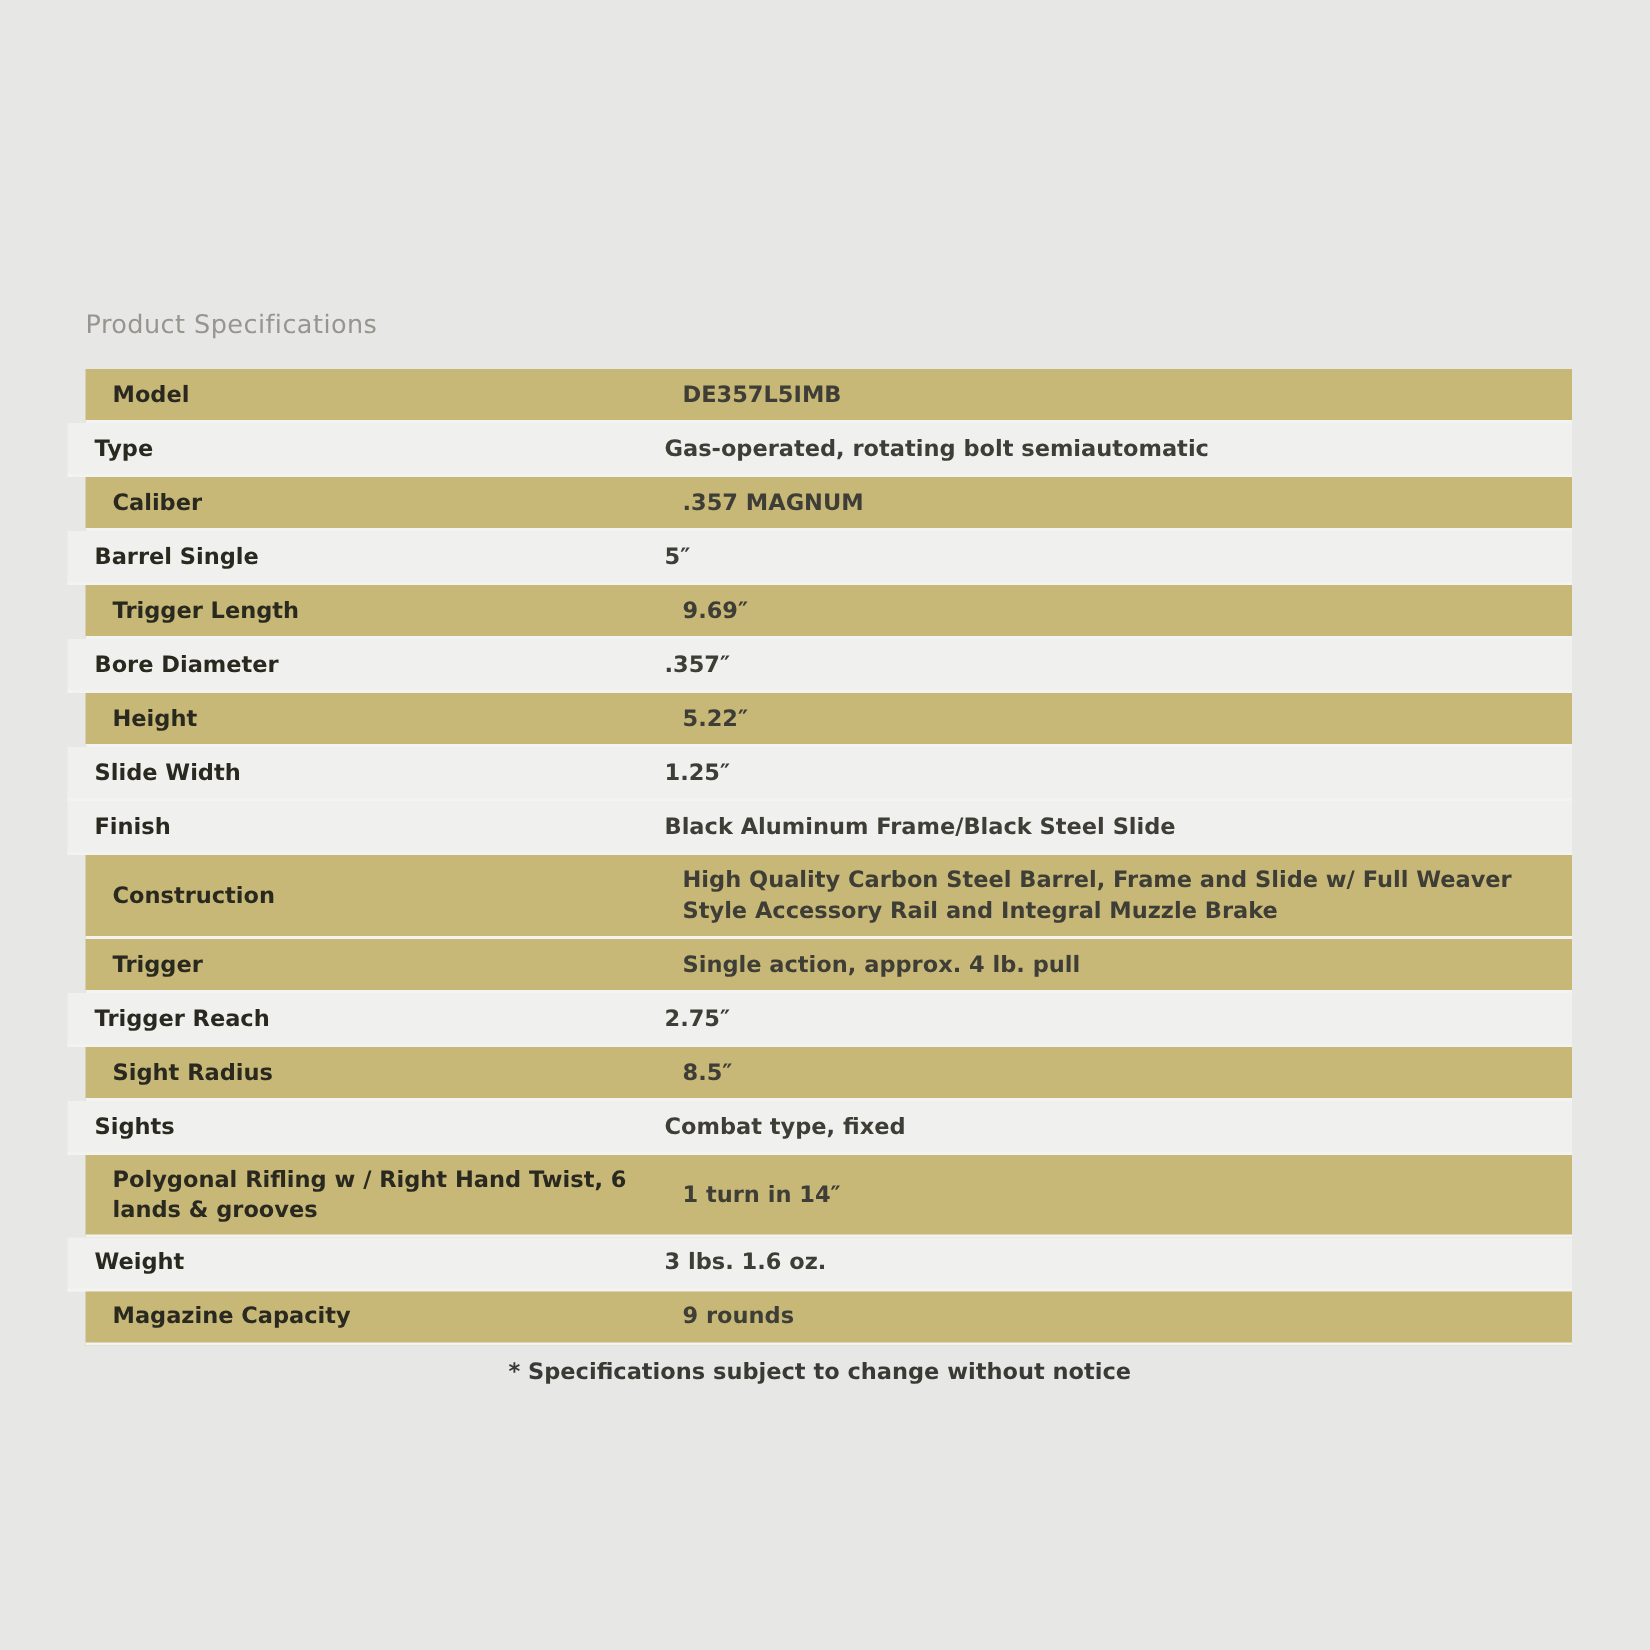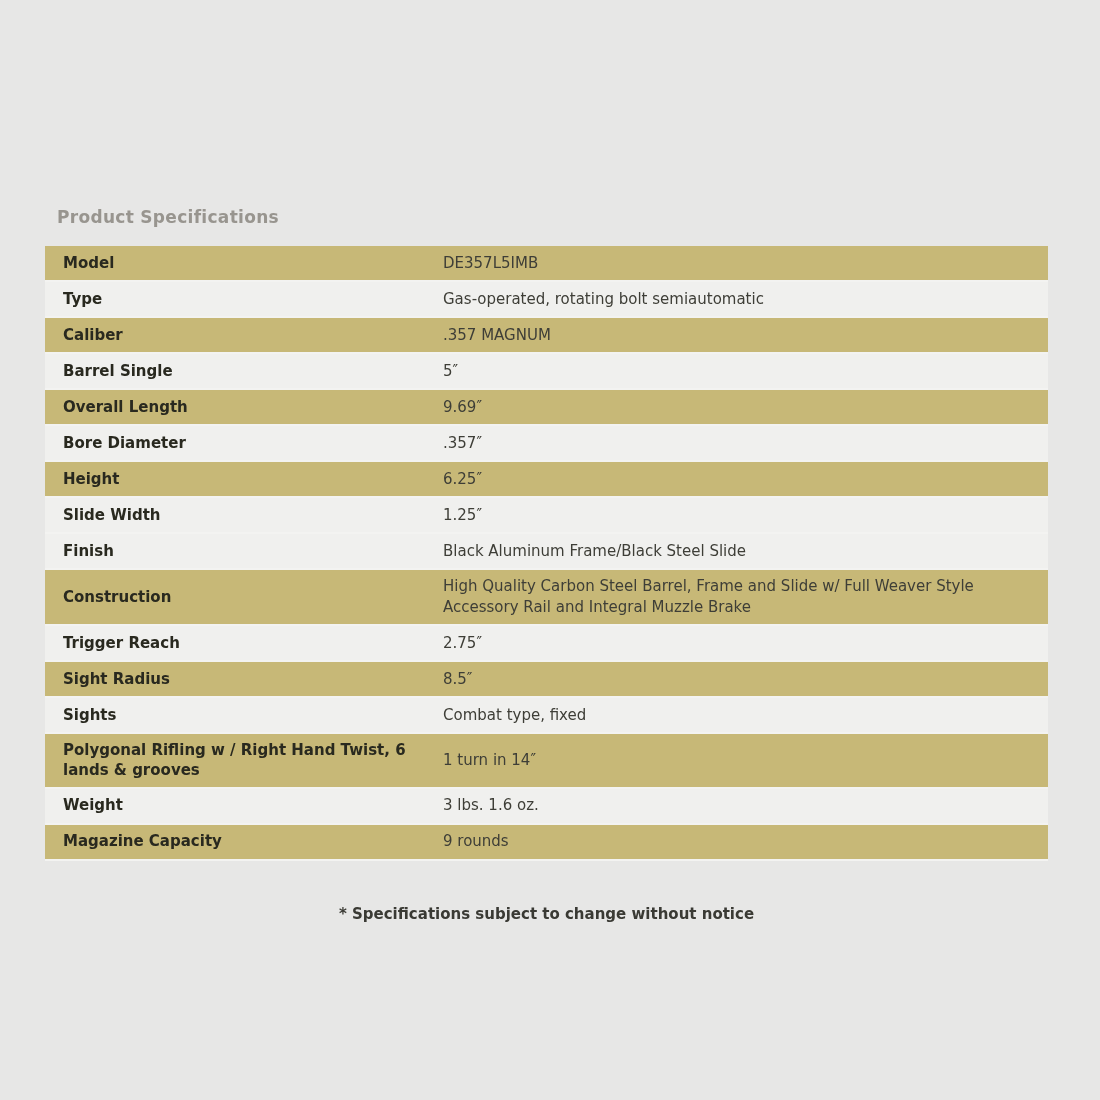--- a/index.html
+++ b/index.html
@@ -17,56 +17,57 @@
   body{
     background:var(--bg);
     font-family:"DejaVu Sans","Liberation Sans",sans-serif;
     position:relative;
   }
   .page-title{
     position:absolute;
     left:57px;
     top:207px;
     font-size:17px;
-    font-weight:bold;
+    font-weight:normal;
     color:var(--title-text);
     letter-spacing:0.3px;
     text-align:center;
   }
   .spec-table{
     position:absolute;
     left:45px;
     top:246px;
     width:1003px;
   }
   .row{
     display:flex;
     align-items:center;
     min-height:36px;
     padding:6px 0;
     border-bottom:2px solid var(--row-gap);
   }
-  .row.tan{background:var(--row-tan);}
+  .row.tan{background:var(--row-tan);margin-left:12px;}
   .row.light{background:var(--row-light);}
   .cell-label{
     width:398px;
     flex:0 0 398px;
     padding-left:18px;
     padding-right:10px;
     font-size:15px;
     font-weight:bold;
     color:var(--label-text);
     line-height:1.35;
   }
   .cell-value{
     flex:1;
     padding-right:24px;
     font-size:15px;
     color:var(--value-text);
     line-height:1.4;
+    font-weight:bold;
   }
   .footnote{
     position:absolute;
     left:45px;
     top:905px;
     width:1003px;
     text-align:center;
     font-size:15px;
     color:var(--footnote-text);
     font-weight:bold;
@@ -88,42 +89,46 @@
     </div>
     <div class="row tan">
       <div class="cell-label">Caliber</div>
       <div class="cell-value">.357 MAGNUM</div>
     </div>
     <div class="row light">
       <div class="cell-label">Barrel Single</div>
       <div class="cell-value">5″</div>
     </div>
     <div class="row tan">
-      <div class="cell-label">Overall Length</div>
+      <div class="cell-label">Trigger Length</div>
       <div class="cell-value">9.69″</div>
     </div>
     <div class="row light">
       <div class="cell-label">Bore Diameter</div>
       <div class="cell-value">.357″</div>
     </div>
     <div class="row tan">
       <div class="cell-label">Height</div>
-      <div class="cell-value">6.25″</div>
+      <div class="cell-value">5.22″</div>
     </div>
     <div class="row light">
       <div class="cell-label">Slide Width</div>
       <div class="cell-value">1.25″</div>
     </div>
     <div class="row light">
       <div class="cell-label">Finish</div>
       <div class="cell-value">Black Aluminum Frame/Black Steel Slide</div>
     </div>
     <div class="row tan">
       <div class="cell-label">Construction</div>
       <div class="cell-value">High Quality Carbon Steel Barrel, Frame and Slide w/ Full Weaver Style Accessory Rail and Integral Muzzle Brake</div>
+    </div>
+    <div class="row tan">
+      <div class="cell-label">Trigger</div>
+      <div class="cell-value">Single action, approx. 4 lb. pull</div>
     </div>
     <div class="row light">
       <div class="cell-label">Trigger Reach</div>
       <div class="cell-value">2.75″</div>
     </div>
     <div class="row tan">
       <div class="cell-label">Sight Radius</div>
       <div class="cell-value">8.5″</div>
     </div>
     <div class="row light">

